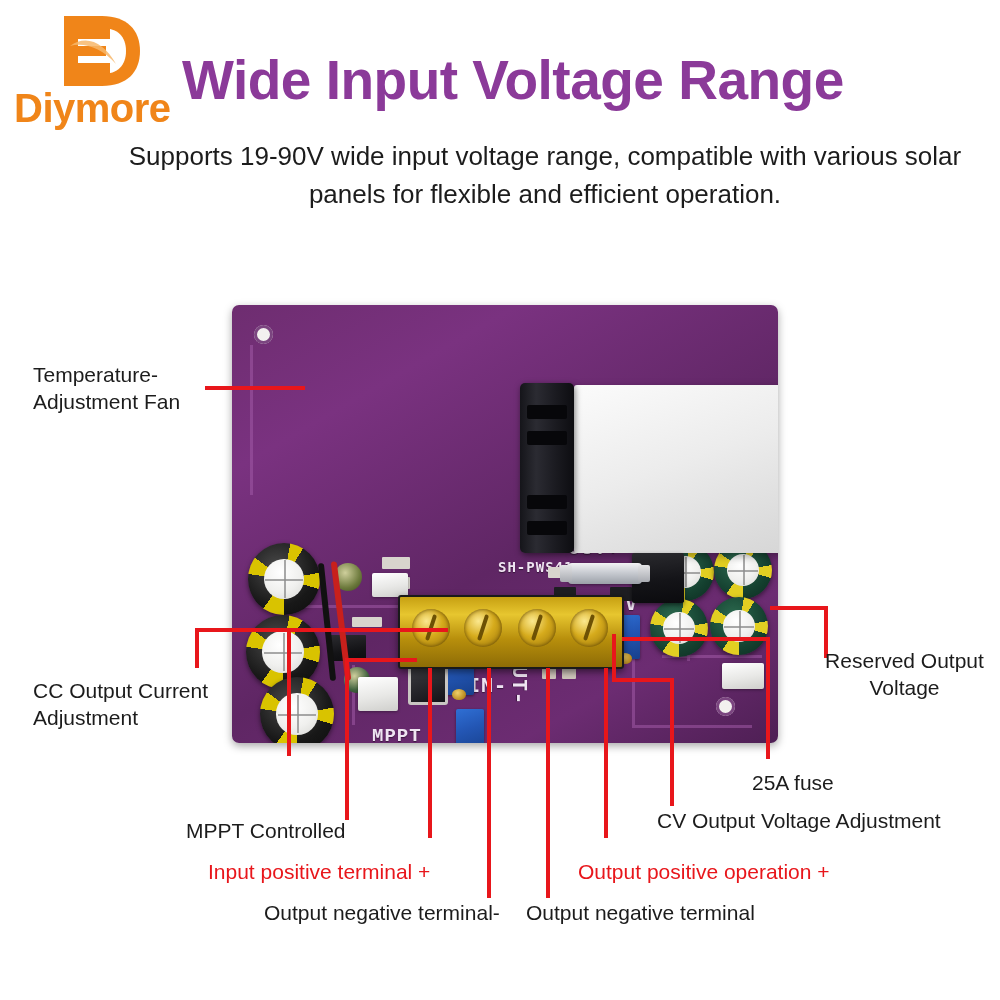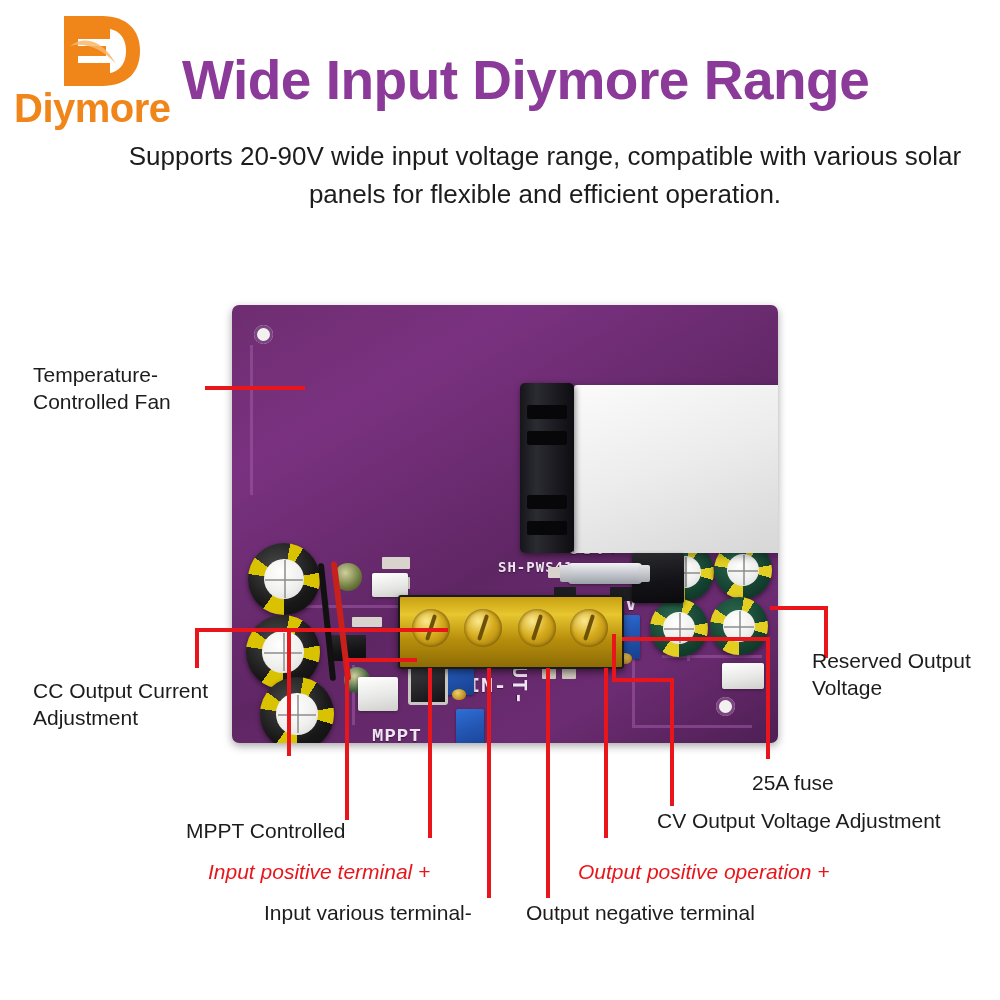--- a/index.html
+++ b/index.html
@@ -284,43 +284,43 @@
     z-index: 20;
   }
   .lbl {
     position: absolute;
     font-size: 21px;
     color: #1c1c1c;
     line-height: 1.28;
     z-index: 21;
     white-space: pre-line;
   }
-  .lbl.red { color: #E8161B; font-style: italic; }
+  .lbl.red { color: #E8161B; }
 </style>
 </head>
 <body>
 
 <div id="page">
 
   <div id="logo-block">
     <div id="logo-mark">
       <svg viewBox="0 0 86 78" width="86" height="78" aria-hidden="true">
         <path d="M6 4 H44 C69 4 82 18 82 39 C82 60 69 74 44 74 H6 Z" fill="#F08519"></path>
         <path d="M20 16 H44 C60 16 68 25 68 39 C68 53 60 62 44 62 H20 Z" fill="#ffffff"></path>
         <rect x="20" y="16" width="32" height="11" fill="#F08519"></rect>
         <rect x="20" y="34" width="28" height="10" fill="#F08519"></rect>
         <rect x="20" y="51" width="32" height="11" fill="#F08519"></rect>
         <path d="M12 34 C28 22 46 30 58 52 C44 36 26 30 12 34 Z" fill="#F7B76B" opacity=".85"></path>
       </svg>
     </div>
     <div id="logo-word">Diymore</div>
   </div>
 
-  <div id="title">Wide Input Diymore Range</div>
-  <div id="subtitle">Supports 20-90V wide input voltage range, compatible with various solar panels for flexible and efficient operation.</div>
+  <div id="title">Wide Input Voltage Range</div>
+  <div id="subtitle">Supports 19-90V wide input voltage range, compatible with various solar panels for flexible and efficient operation.</div>
 
   <div id="board-stage">
 
     <div id="pcb">
 
       <div class="trace" style="left:18px;top:40px;width:3px;height:150px;"></div>
       <div class="trace" style="left:30px;top:300px;width:150px;height:3px;"></div>
       <div class="trace" style="left:400px;top:330px;width:3px;height:90px;"></div>
       <div class="trace" style="left:400px;top:420px;width:120px;height:3px;"></div>
       <div class="trace" style="left:430px;top:350px;width:100px;height:3px;"></div>
@@ -445,36 +445,36 @@
     <div class="lead" style="left:612px;top:450px;width:62px;height:4px;"></div>
     <div class="lead" style="left:670px;top:450px;width:4px;height:128px;"></div>
 
     <div class="lead" style="left:428px;top:440px;width:4px;height:170px;"></div>
     <div class="lead" style="left:487px;top:440px;width:4px;height:230px;"></div>
     <div class="lead" style="left:546px;top:440px;width:4px;height:230px;"></div>
     <div class="lead" style="left:604px;top:440px;width:4px;height:170px;"></div>
   </div>
 
   <div class="lbl" style="left:33px;top:362px;width:190px;">Temperature-
-Controlled Fan</div>
+Adjustment Fan</div>
 
   <div class="lbl" style="left:33px;top:678px;width:230px;">CC Output Current
 Adjustment</div>
 
 
   <div class="lbl" style="left:186px;top:818px;width:220px;">MPPT Controlled</div>
 
-  <div class="lbl" style="left:812px;top:648px;width:185px;">Reserved Output
+  <div class="lbl" style="left:812px;top:648px;width:185px;text-align:center;">Reserved Output
 Voltage</div>
 
   <div class="lbl" style="left:752px;top:770px;width:150px;">25A fuse</div>
 
   <div class="lbl" style="left:657px;top:808px;width:330px;">CV Output Voltage Adjustment</div>
 
   <div class="lbl red" style="left:208px;top:859px;width:260px;">Input positive terminal +</div>
 
-  <div class="lbl" style="left:264px;top:900px;width:260px;">Input various terminal-</div>
+  <div class="lbl" style="left:264px;top:900px;width:260px;">Output negative terminal-</div>
 
   <div class="lbl" style="left:526px;top:900px;width:270px;">Output negative terminal</div>
 
   <div class="lbl red" style="left:578px;top:859px;width:280px;">Output positive operation +</div>
 
 </div>
 
 </body></html>

